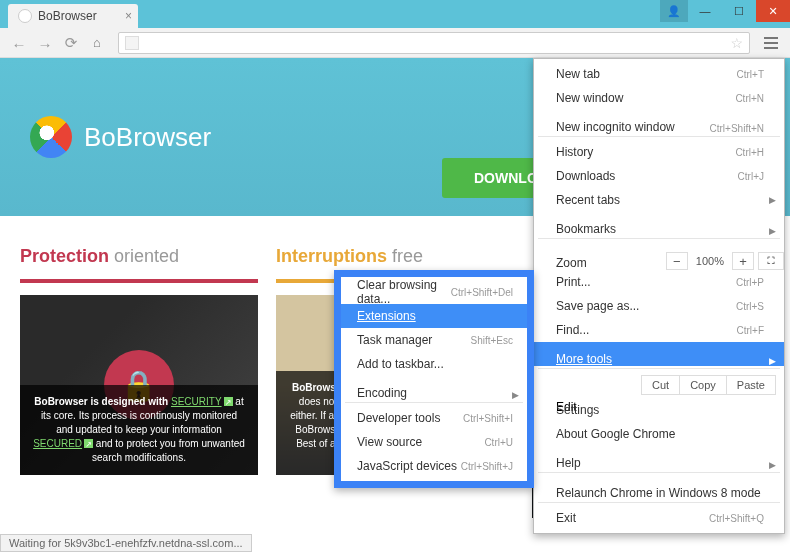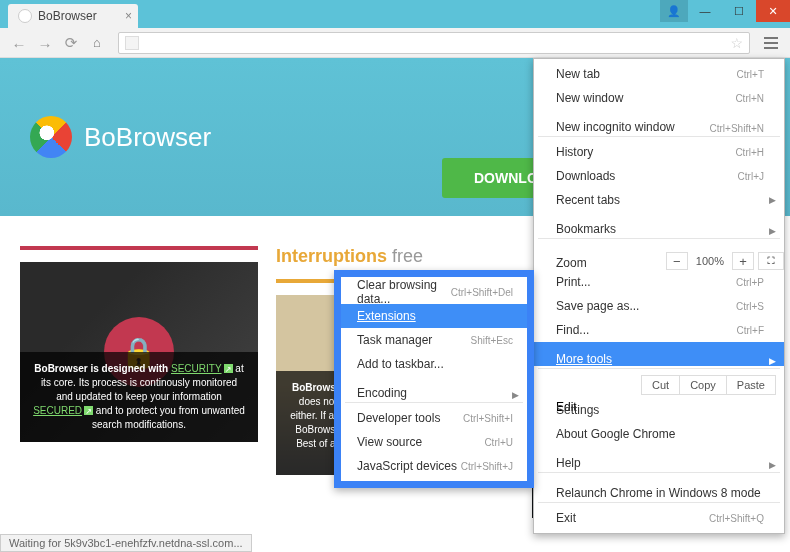--- a/index.html
+++ b/index.html
@@ -118,20 +118,21 @@
   <div class="hero">
     <div class="logo-wrap">
       <div class="logo"></div>
       <div class="brand">BoBrowser</div>
     </div>
     <div class="download-btn">DOWNLOAD</div>
   </div>
 
   <div class="cards-area">
     <div class="card a">
+      <div class="card-title"><span class="c1">Protection</span><span class="c2"> oriented</span></div>
       <div class="bar"></div>
       <div class="card-img">
         <div class="lock-circle">🔒</div>
         <div class="card-desc">
           <b>BoBrowser is designed with </b><span class="hl">SECURITY</span><span class="ext-icon">↗</span><b style="font-weight:400"> at its core. Its process is continously monitored and updated to keep your information </b><span class="hl">SECURED</span><span class="ext-icon">↗</span><span> and to protect you from unwanted search modifications.</span>
         </div>
       </div>
     </div>
     <div class="card b">
       <div class="card-title"><span class="c1">Interruptions</span><span class="c2"> free</span></div>

